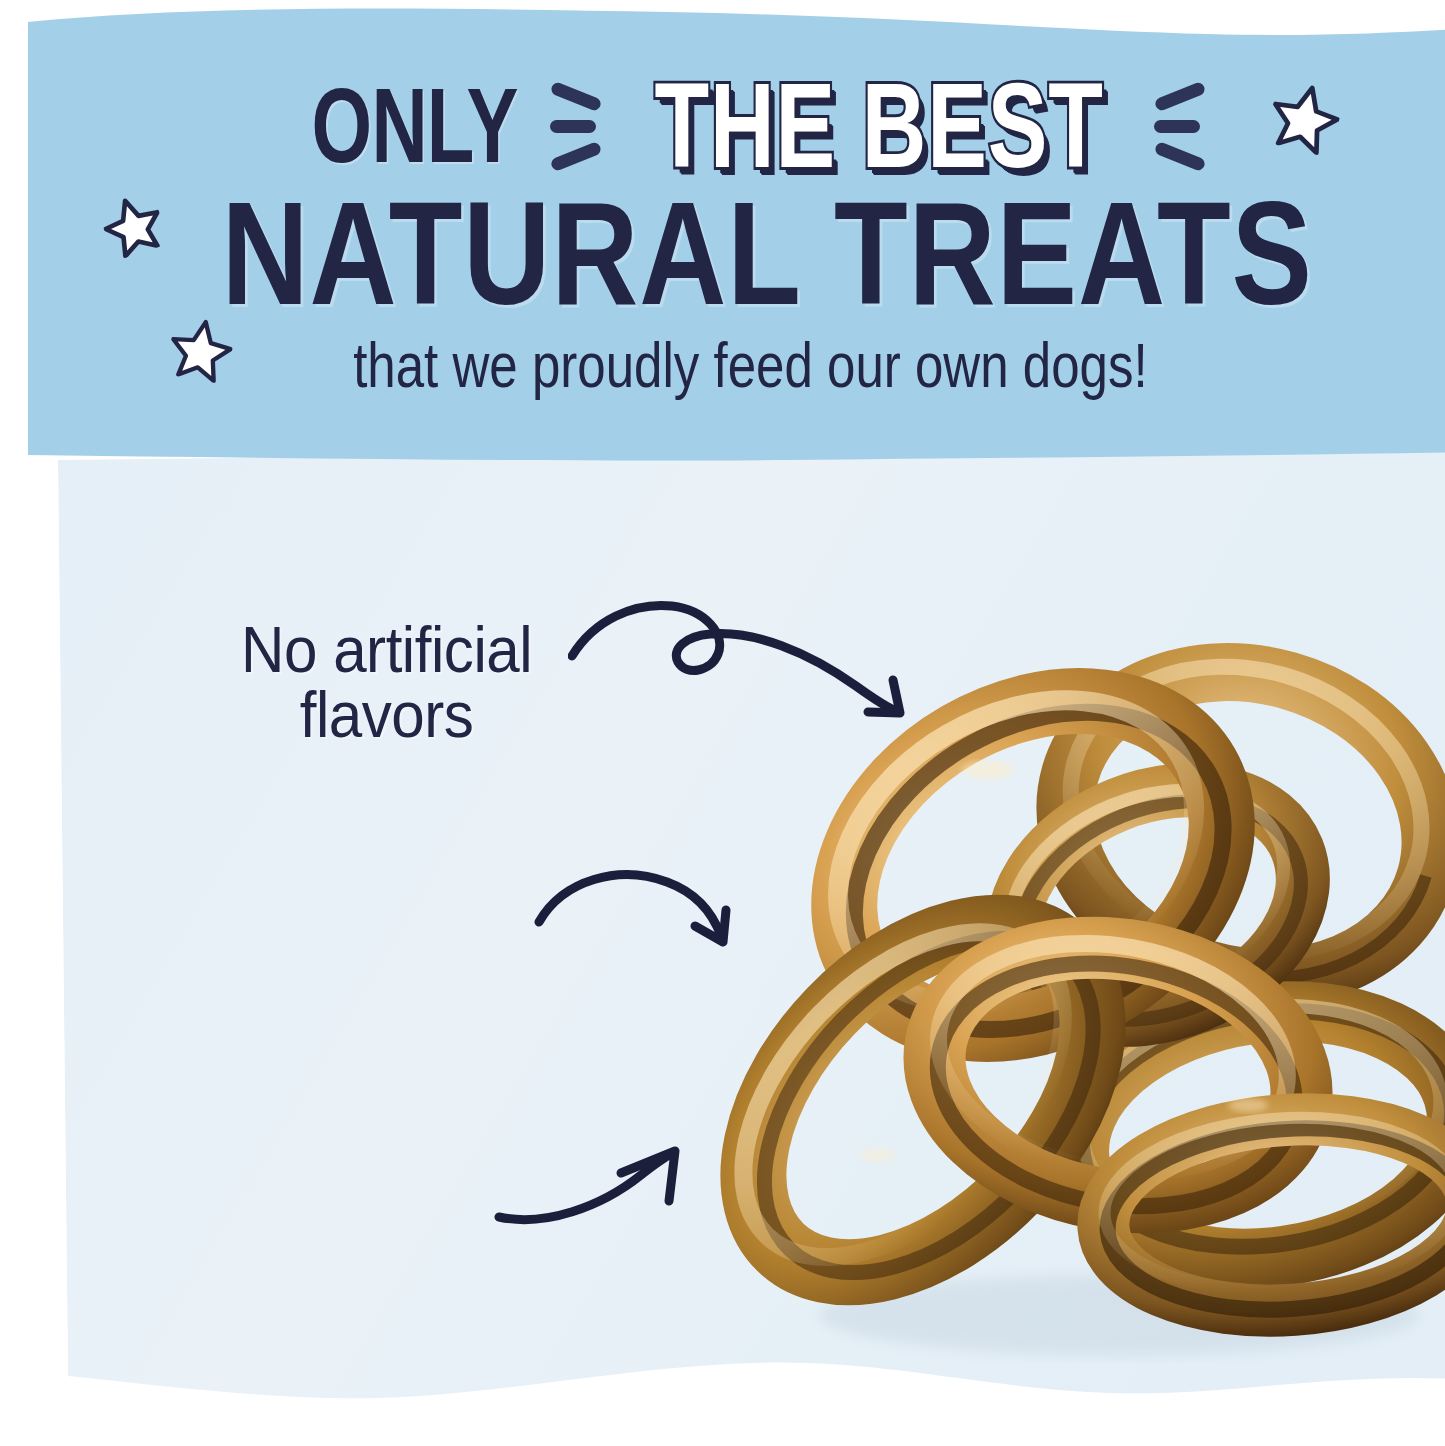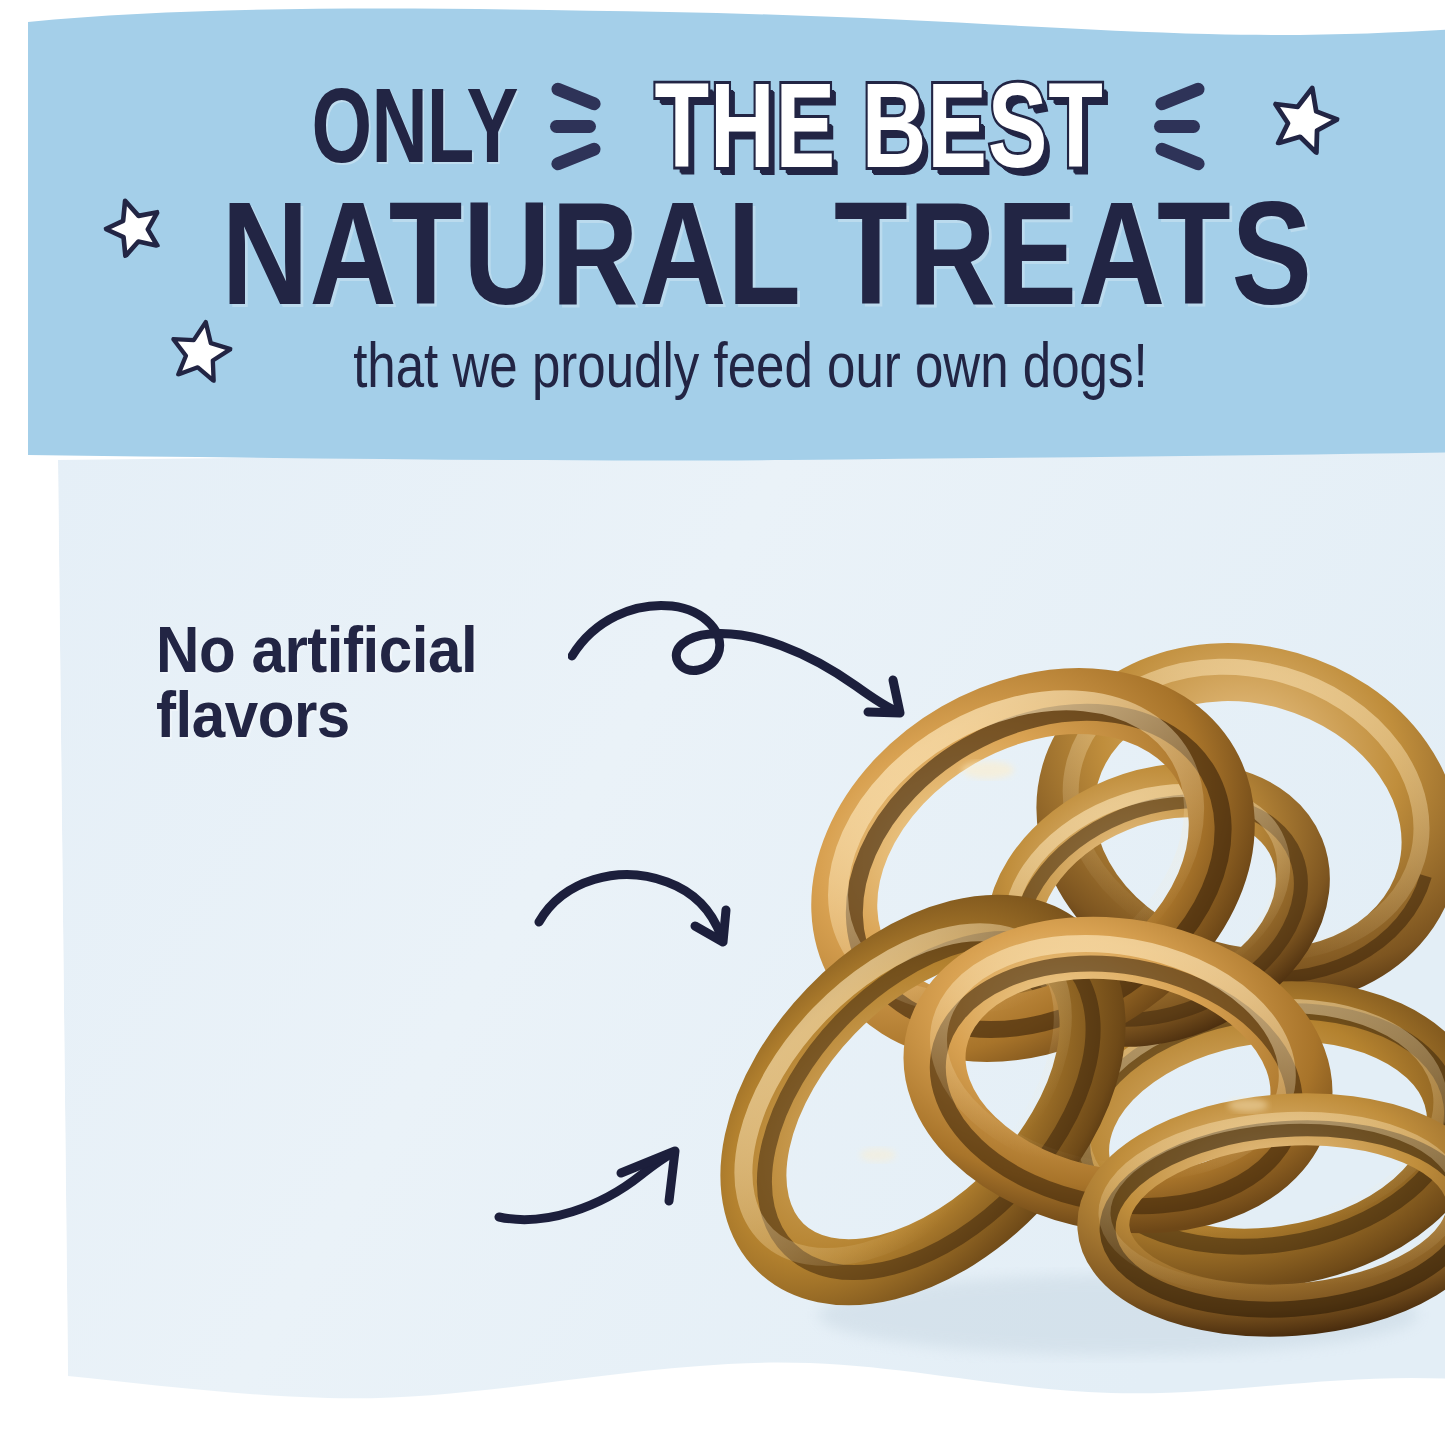--- a/index.html
+++ b/index.html
@@ -150,25 +150,26 @@
   
   .star{ position:absolute; }
   .star-tr{ left:1243px; top:83px;  width:68px;  height:68px;  transform:rotate(14deg); }
   .star-ml{ left:76px;   top:196px; width:58px;  height:58px;  transform:rotate(-18deg); }
   .star-bl{ left:142px;  top:318px; width:62px;  height:62px;  transform:rotate(10deg); }
 
   
   .bullet{
     position:absolute;
     font-family:"Liberation Sans", sans-serif;
-    font-weight:bold;
+    font-weight:normal;
     color:#222544;
     line-height:0.98;
     letter-spacing:-0.5px;
     white-space:pre-line;
+    text-align:center;
   }
   .bullet span{
     display:inline-block;
     font-size:62px;
     transform:scaleX(0.97) scaleY(1.06);
     transform-origin:left top;
     text-shadow:2px 2px 0 rgba(255,255,255,0.35);
   }
   #b1{ left:128px; top:602px;  width:470px; }
   #b2{ left:128px; top:886px;  width:470px; }

